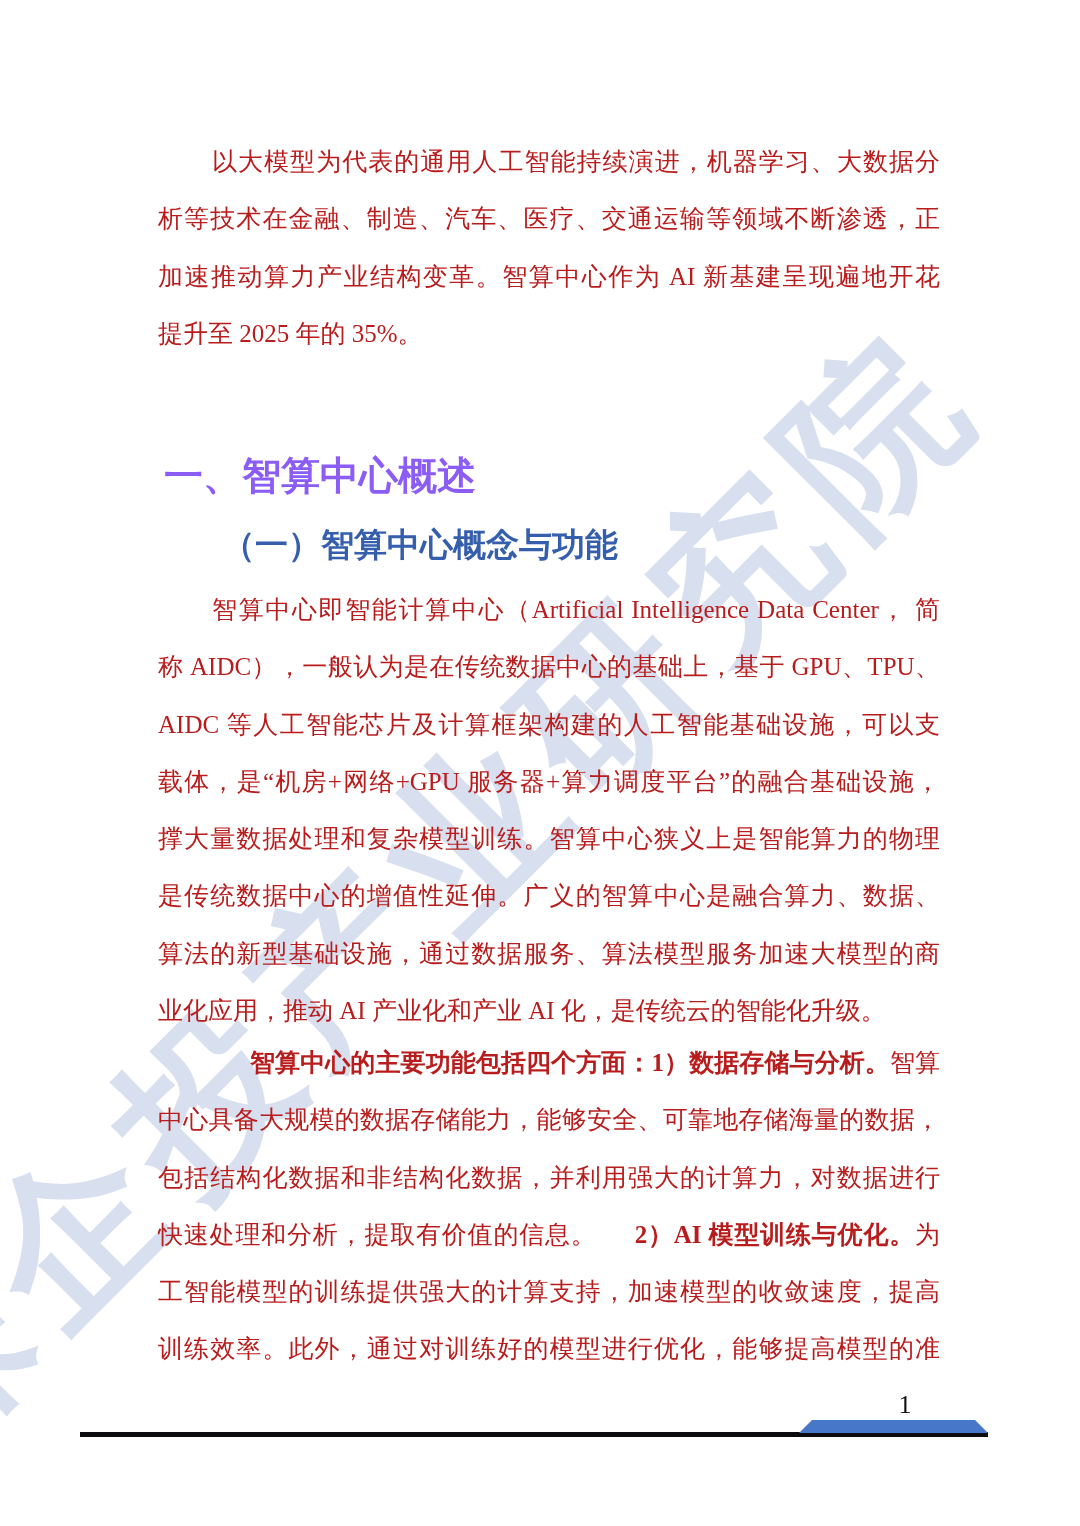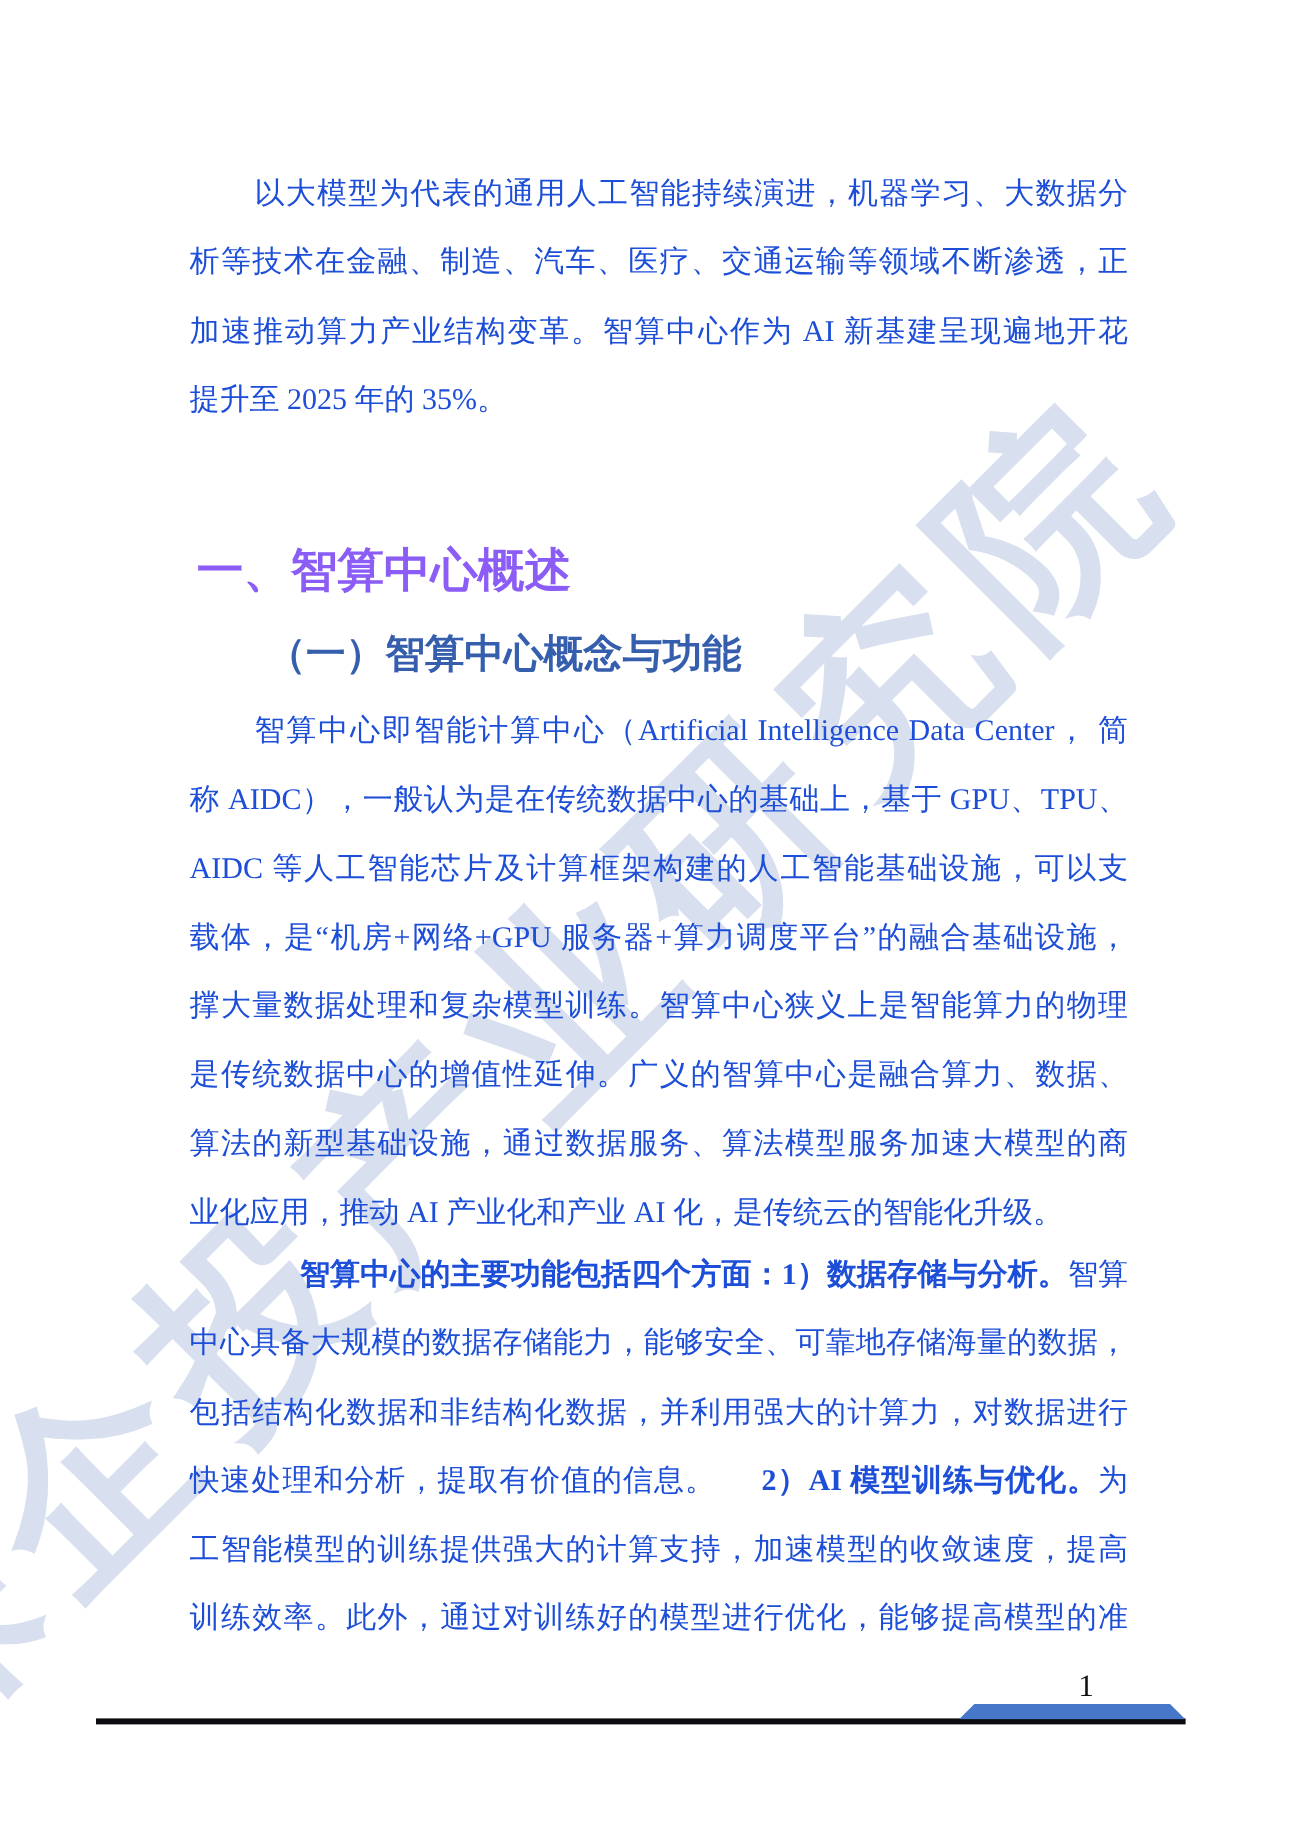--- a/index.html
+++ b/index.html
@@ -28,21 +28,21 @@
   .block{position:absolute;left:158px;width:782px;z-index:1;}
   .b0{top:133px;}
   .b1{top:452px;}
   .b2{top:522px;}
   .b3{top:581px;}
   .b4{top:1034px;}
   .paragraph .line{
     height:57.3px;
     line-height:57.3px;
     font-size:25px;
-    color:#1d4ed8;
+    color:#b91c1c;
     text-align:justify;
     text-align-last:justify;
     overflow:hidden;
   }
   .paragraph .line.last{text-align-last:left;}
   .paragraph .line.indent{text-indent:54px;}
   .run-b{font-weight:700;margin-left:38px;}
   .heading1{
     font-family:"Liberation Sans","DejaVu Sans",sans-serif;
     font-weight:700;font-size:39px;line-height:48px;

